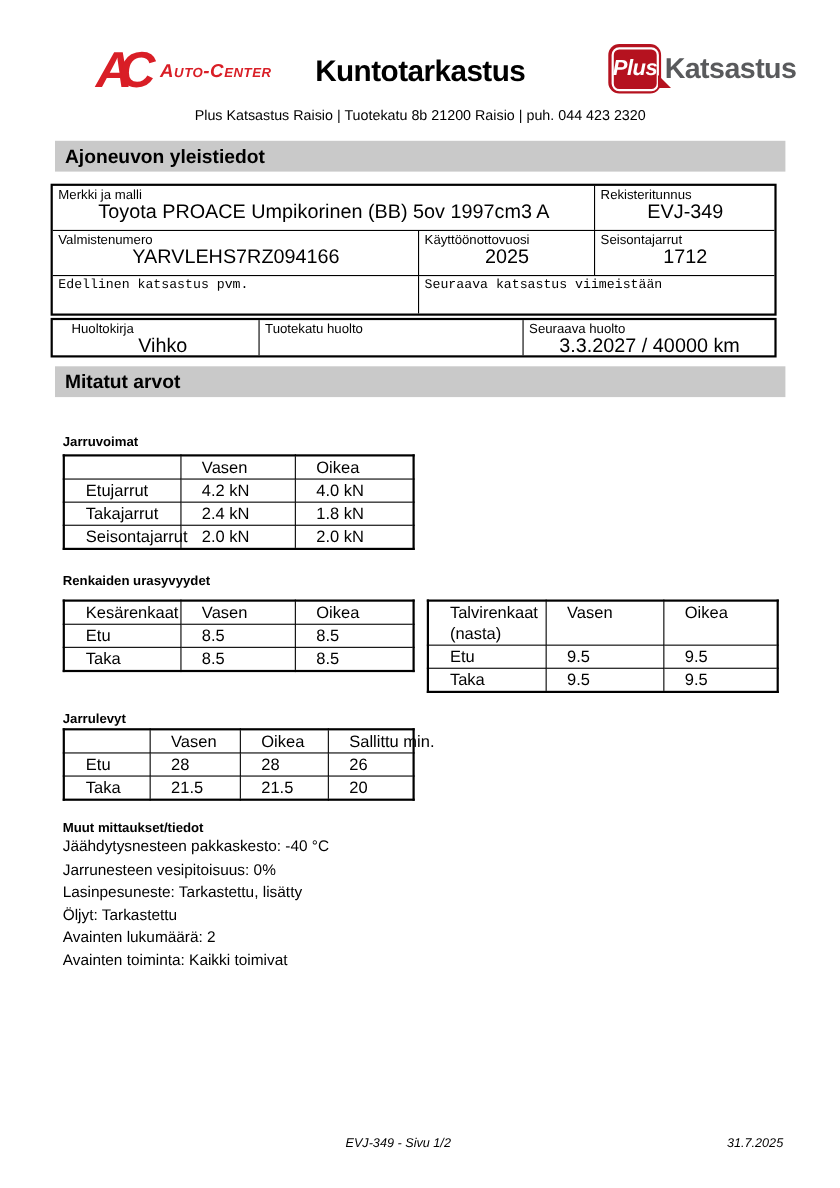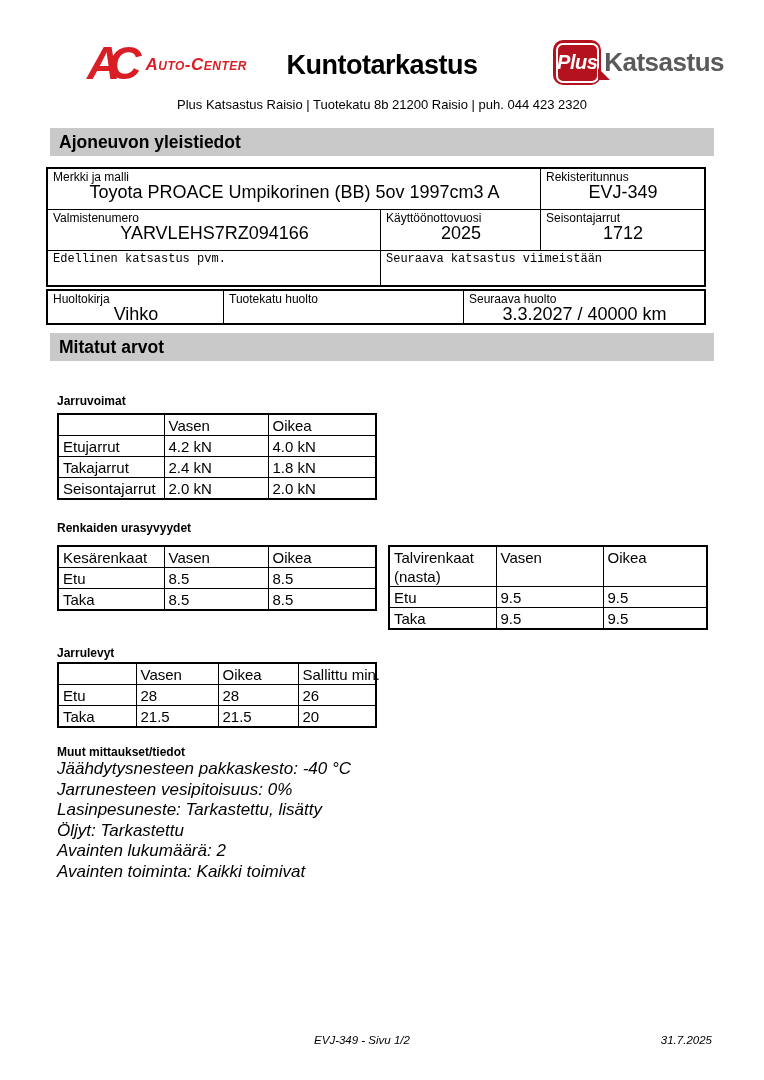--- a/index.html
+++ b/index.html
@@ -28,37 +28,37 @@
   
   .info-table { position:absolute; left:46px; width:660px; border:2px solid #000; background:#fff; }
   #info-main { top:167px; }
   #info-service { top:289px; }
   .irow { display:flex; }
   .irow + .irow { border-top:1px solid #000; }
   .icell { border-right:1px solid #000; padding:2px 4px 3px 5px; overflow:hidden; }
   .icell:last-child { border-right:none; flex:1; }
   .ilabel { font-size:12px; line-height:12px; white-space:nowrap; }
   .ivalue { font-size:18px; line-height:19px; min-height:19px; white-space:nowrap;text-align:center; }
-  .irow-a { height:40px; } .irow-b { height:41px; } .irow-c { height:35px;font-family:Liberation Mono, monospace; } .irow-d { height:32px; }
+  .irow-a { height:40px; } .irow-b { height:41px; } .irow-c { height:35px;font-family:Liberation Mono, monospace; } .irow-d { height:32px;margin-left:12px; }
   .w-make { width:493px; } .w-vin { width:333px; } .w-year { width:160px; }
   .w-prev-insp { width:333px; } .w-book { width:176px; } .w-prev-serv { width:240px; }
 
   
   .tbl-heading { position:absolute; left:57px; font-size:12px; font-weight:bold; }
   #h-brakeforces { top:394px; } #h-tires { top:521px; } #h-discs { top:646px; } #h-other { top:745px;text-align:right; }
   .mtable { position:absolute; border-collapse:collapse; table-layout:fixed; border:2px solid #000; background:#fff; }
-  .mtable td, .mtable th { border:1px solid #000; font-size:15px; font-weight:normal; text-align:left; vertical-align:top; padding:1px 2px 0 4px; height:21px; line-height:19px; }
+  .mtable td, .mtable th { border:1px solid #000; font-size:15px; font-weight:normal; text-align:left; vertical-align:top; padding:1px 2px 0 19px; height:21px; line-height:19px; }
   .nowrap { white-space:nowrap; }
   #brake-forces { left:57px; top:413px; width:318px; }
   #tires-summer { left:57px; top:545px; width:318px; }
   #tires-winter { left:388px; top:545px; width:318px; }
   #brake-discs  { left:57px; top:662px; width:318px; }
 
   
-  .other-lines { position:absolute; left:57px; top:759px; font-size:17px; line-height:20.5px;font-style:italic; }
+  .other-lines { position:absolute; left:57px; top:759px; font-size:14px; line-height:20.5px; }
 
   
   .footer-left { position:absolute; top:1034px; left:46px; width:632px; text-align:center; font-size:11.5px; font-style:italic; }
   .footer-right { position:absolute; top:1034px; right:52px; font-size:11.5px; font-style:italic; }
 </style>
 </head>
 <body>
 
 <div class="page">
 

